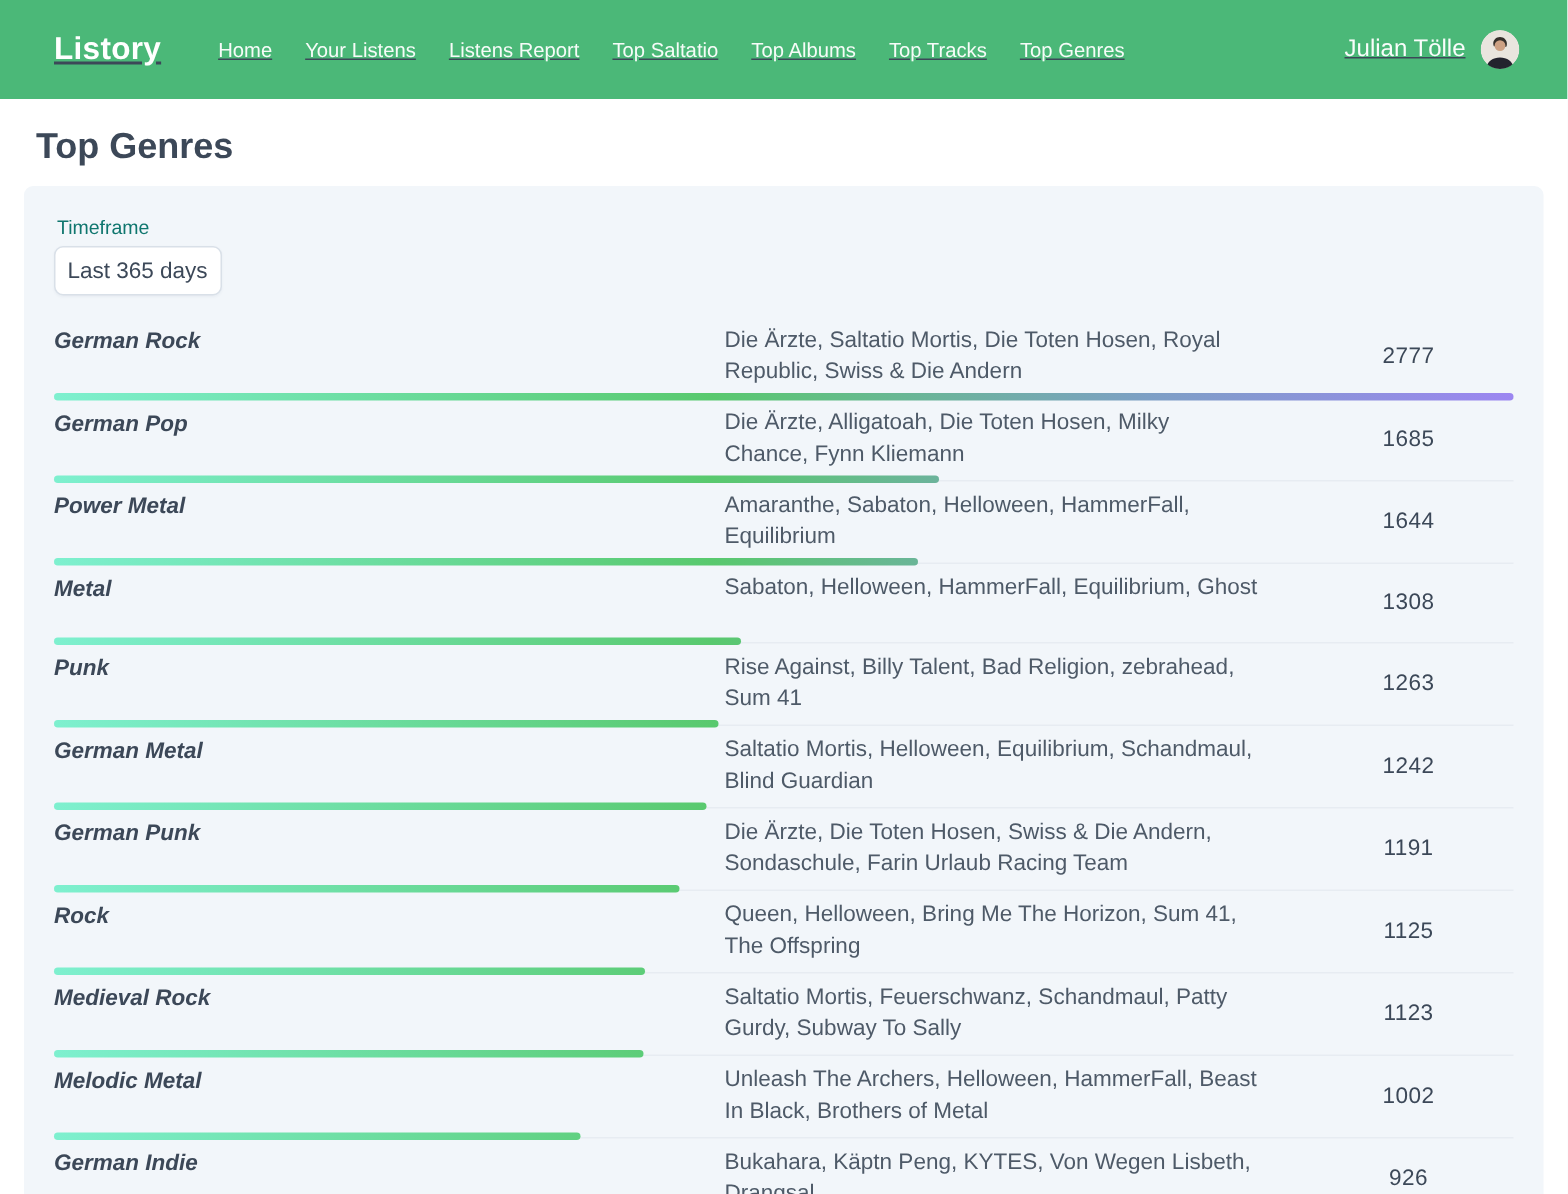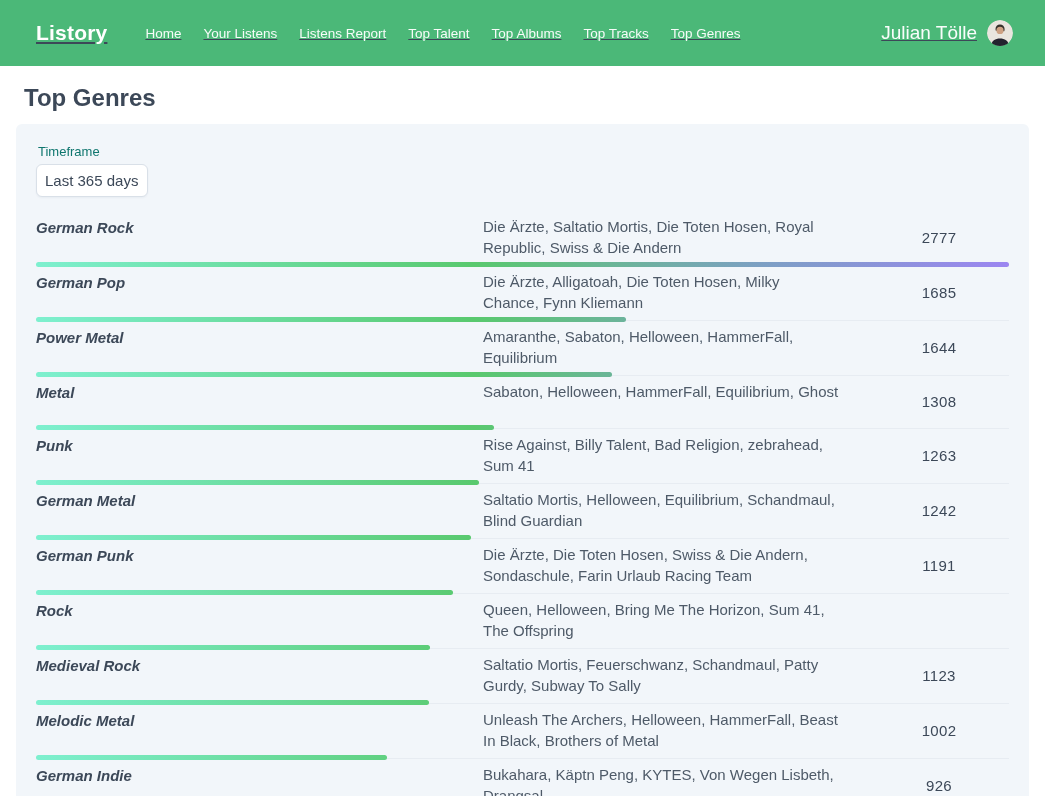--- a/index.html
+++ b/index.html
@@ -14,21 +14,21 @@
   html,body{width:1045px;height:796px;overflow:hidden;background:#ffffff;
     font-family:"Liberation Sans","DejaVu Sans",sans-serif;color:var(--heading);}
 
   
   .navbar{height:66px;background:var(--green);display:flex;align-items:center;
     padding:0 32px 0 36px;text-decoration:underline;}
   .brand{color:#fff;font-size:21px;font-weight:700;letter-spacing:.2px;margin-right:38px;cursor:pointer;}
   .nav-links{display:flex;align-items:center;gap:22px;}
   .nav-link{color:rgba(255,255,255,.95);font-size:13.5px;text-decoration:none;cursor:pointer;white-space:nowrap;}
   .nav-right{margin-left:auto;display:flex;align-items:center;gap:10px;}
-  .user-name{color:rgba(255,255,255,.97);font-size:19px;cursor:pointer;}
+  .user-name{color:rgba(255,255,255,.97);font-size:16px;cursor:pointer;}
   .avatar{width:26px;height:26px;border-radius:50%;overflow:hidden;display:block;cursor:pointer;}
   .avatar svg{display:block;width:26px;height:26px;}
 
   
   main{padding:0 16px;}
   h1{font-size:24px;font-weight:700;color:var(--heading);margin:18px 0 12px 8px;}
   .card{background:var(--card-bg);border-radius:6px;padding:20px;min-height:700px;}
 
   .field label{display:block;font-size:13px;color:#0f766e;margin:0 0 5px 2px;}
   .tf-select{appearance:none;-webkit-appearance:none;background:#fff;border:1px solid #d9e0e8;
@@ -49,21 +49,21 @@
 </style>
 </head>
 <body>
 
 <header class="navbar">
   <div class="brand">Listory</div>
   <nav class="nav-links" id="nav-links">
       <a class="nav-link">Home</a>
       <a class="nav-link">Your Listens</a>
       <a class="nav-link">Listens Report</a>
-      <a class="nav-link">Top Talent</a>
+      <a class="nav-link">Top Saltatio</a>
       <a class="nav-link">Top Albums</a>
       <a class="nav-link">Top Tracks</a>
       <a class="nav-link">Top Genres</a>
     </nav>
   <div class="nav-right">
     <span class="user-name">Julian Tölle</span>
     <span class="avatar">
       <svg viewBox="0 0 26 26" xmlns="http://www.w3.org/2000/svg">
         <circle cx="13" cy="13" r="13" fill="#e9e5de"></circle>
         <path d="M13 4.6c2.6 0 4.6 1.9 4.6 4.5 0 .8-.1 1.5-.4 2.1l-8.3-.4c-.2-.5-.4-1.1-.4-1.7 0-2.6 1.9-4.5 4.5-4.5z" fill="#35302b"></path>
@@ -122,20 +122,21 @@
   </div>
         <div class="row">
     <div class="genre">German Punk</div>
     <div class="artists">Die Ärzte, Die Toten Hosen, Swiss &amp; Die Andern, Sondaschule, Farin Urlaub Racing Team</div>
     <div class="value">1191</div>
     <div class="bar" style="width: 42.888%; background-size: 233.165% 100%;"></div>
   </div>
         <div class="row">
     <div class="genre">Rock</div>
     <div class="artists">Queen, Helloween, Bring Me The Horizon, Sum 41, The Offspring</div>
+    <div class="value">1125</div>
     <div class="bar" style="width: 40.5113%; background-size: 246.844% 100%;"></div>
   </div>
         <div class="row">
     <div class="genre">Medieval Rock</div>
     <div class="artists">Saltatio Mortis, Feuerschwanz, Schandmaul, Patty Gurdy, Subway To Sally</div>
     <div class="value">1123</div>
     <div class="bar" style="width: 40.4393%; background-size: 247.284% 100%;"></div>
   </div>
         <div class="row">
     <div class="genre">Melodic Metal</div>

